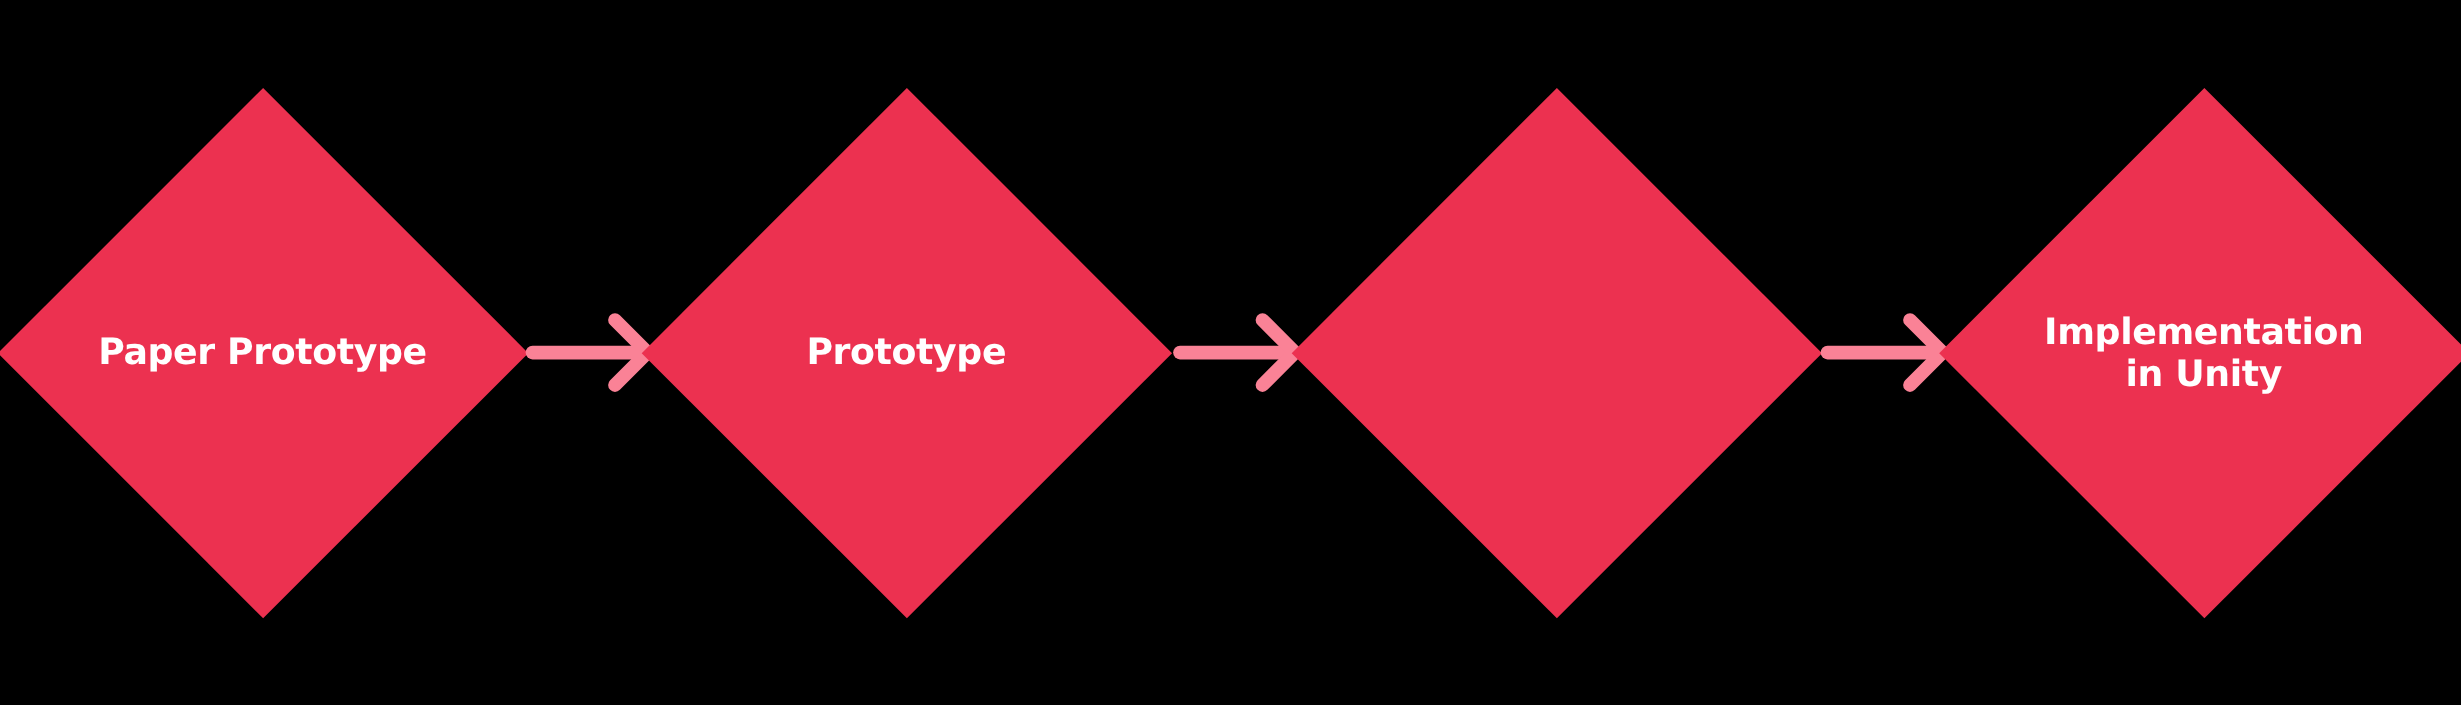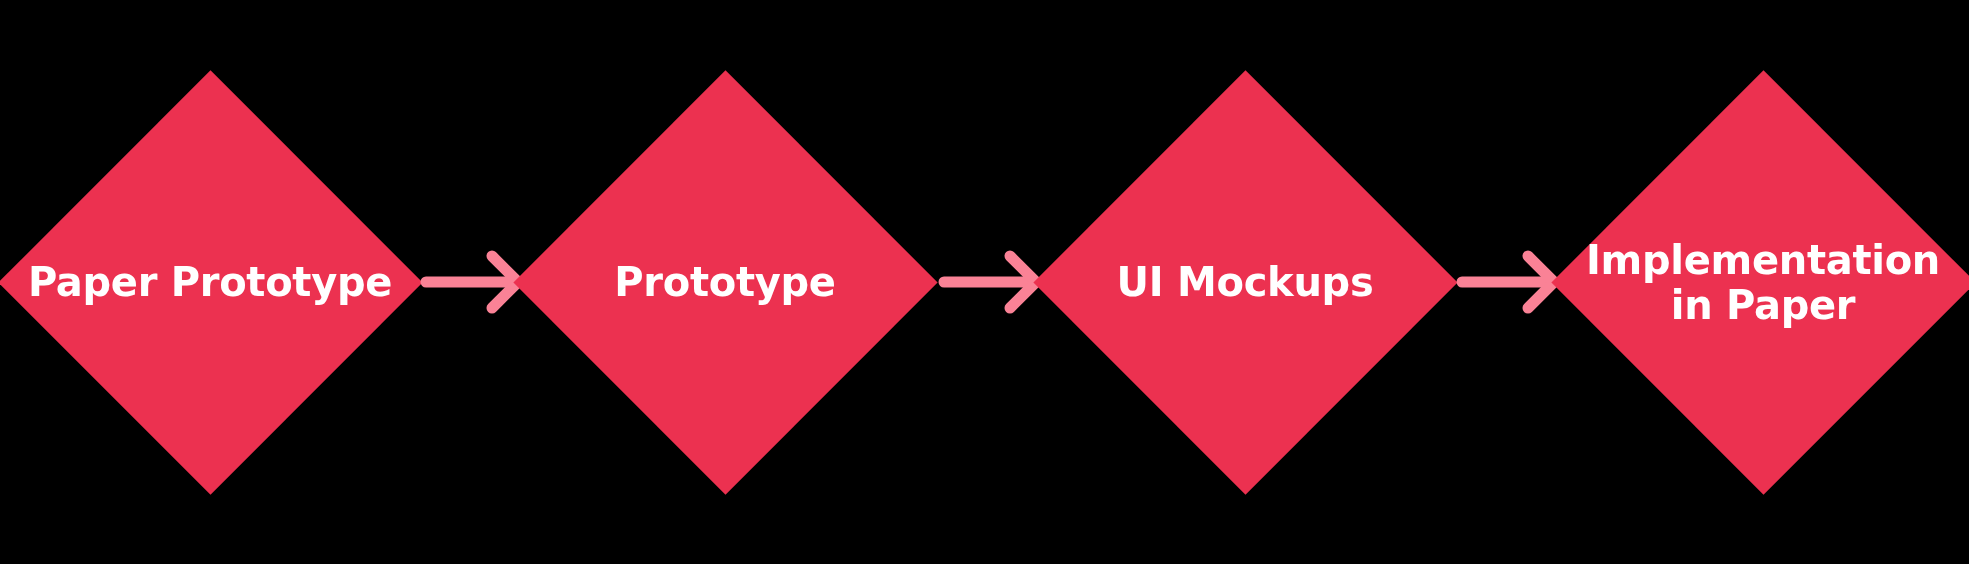--- a/index.html
+++ b/index.html
@@ -43,21 +43,21 @@
     background: #EC3150;
     transform: rotate(45deg);
   }
 
   .node-label {
     position: relative;
     z-index: 2;
     color: #FFFFFF;
     font-family: "DejaVu Sans", sans-serif;
     font-weight: bold;
-    font-size: 40px;
+    font-size: 29px;
     line-height: 1.12;
     letter-spacing: -0.3px;
     text-align: center;
     white-space: pre-line;
     width: 400px;
     padding: 0 8px;
     box-sizing: border-box;
   }
 
   
@@ -104,31 +104,30 @@
     <svg viewBox="0 0 100 70" xmlns="http://www.w3.org/2000/svg" aria-hidden="true">
       <g fill="none" stroke="#FA8296" stroke-width="11" stroke-linecap="round" stroke-linejoin="round">
         <line x1="2" y1="35" x2="92" y2="35"></line>
         <polyline points="68,9 94,35 68,61"></polyline>
       </g>
     </svg>
   </div>
 
   <div class="node" style="left:1245px;">
     <div class="node-shape"></div>
-    <div class="node-label">UI Mockups</div>
   </div>
 
   <div class="arrow" style="left:1510px;">
     <svg viewBox="0 0 100 70" xmlns="http://www.w3.org/2000/svg" aria-hidden="true">
       <g fill="none" stroke="#FA8296" stroke-width="11" stroke-linecap="round" stroke-linejoin="round">
         <line x1="2" y1="35" x2="92" y2="35"></line>
         <polyline points="68,9 94,35 68,61"></polyline>
       </g>
     </svg>
   </div>
 
   <div class="node" style="left:1763px;">
     <div class="node-shape"></div>
     <div class="node-label">Implementation
-in Paper</div>
+in Unity</div>
   </div>
 
 </div>
 
 </body></html>

